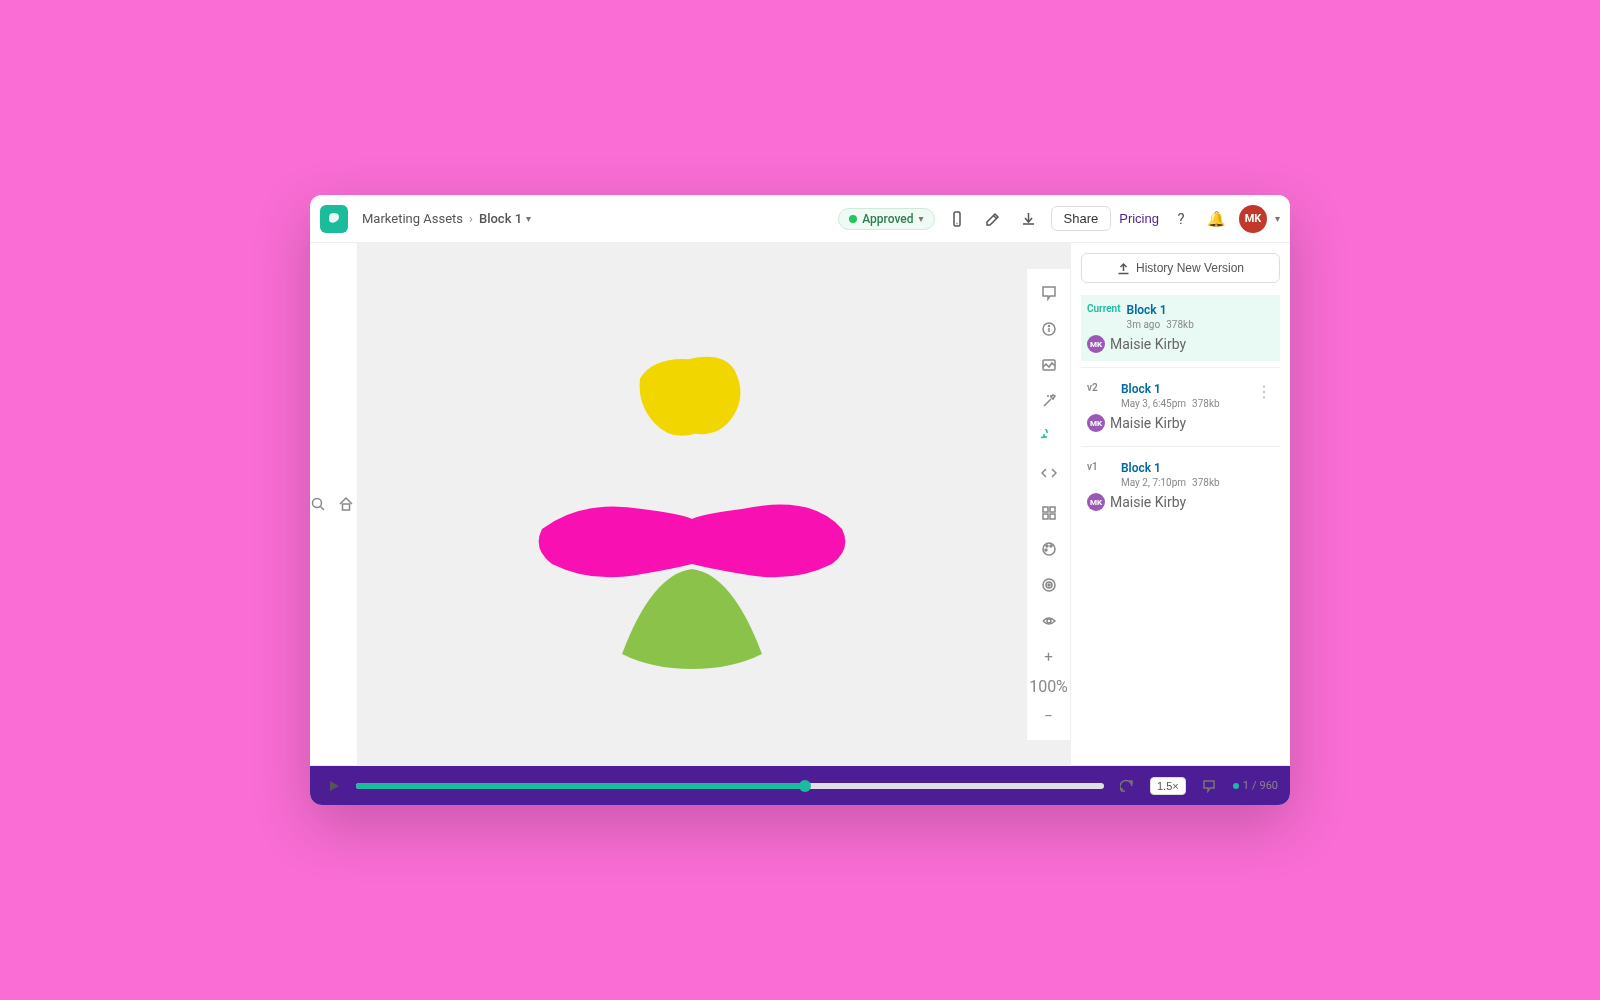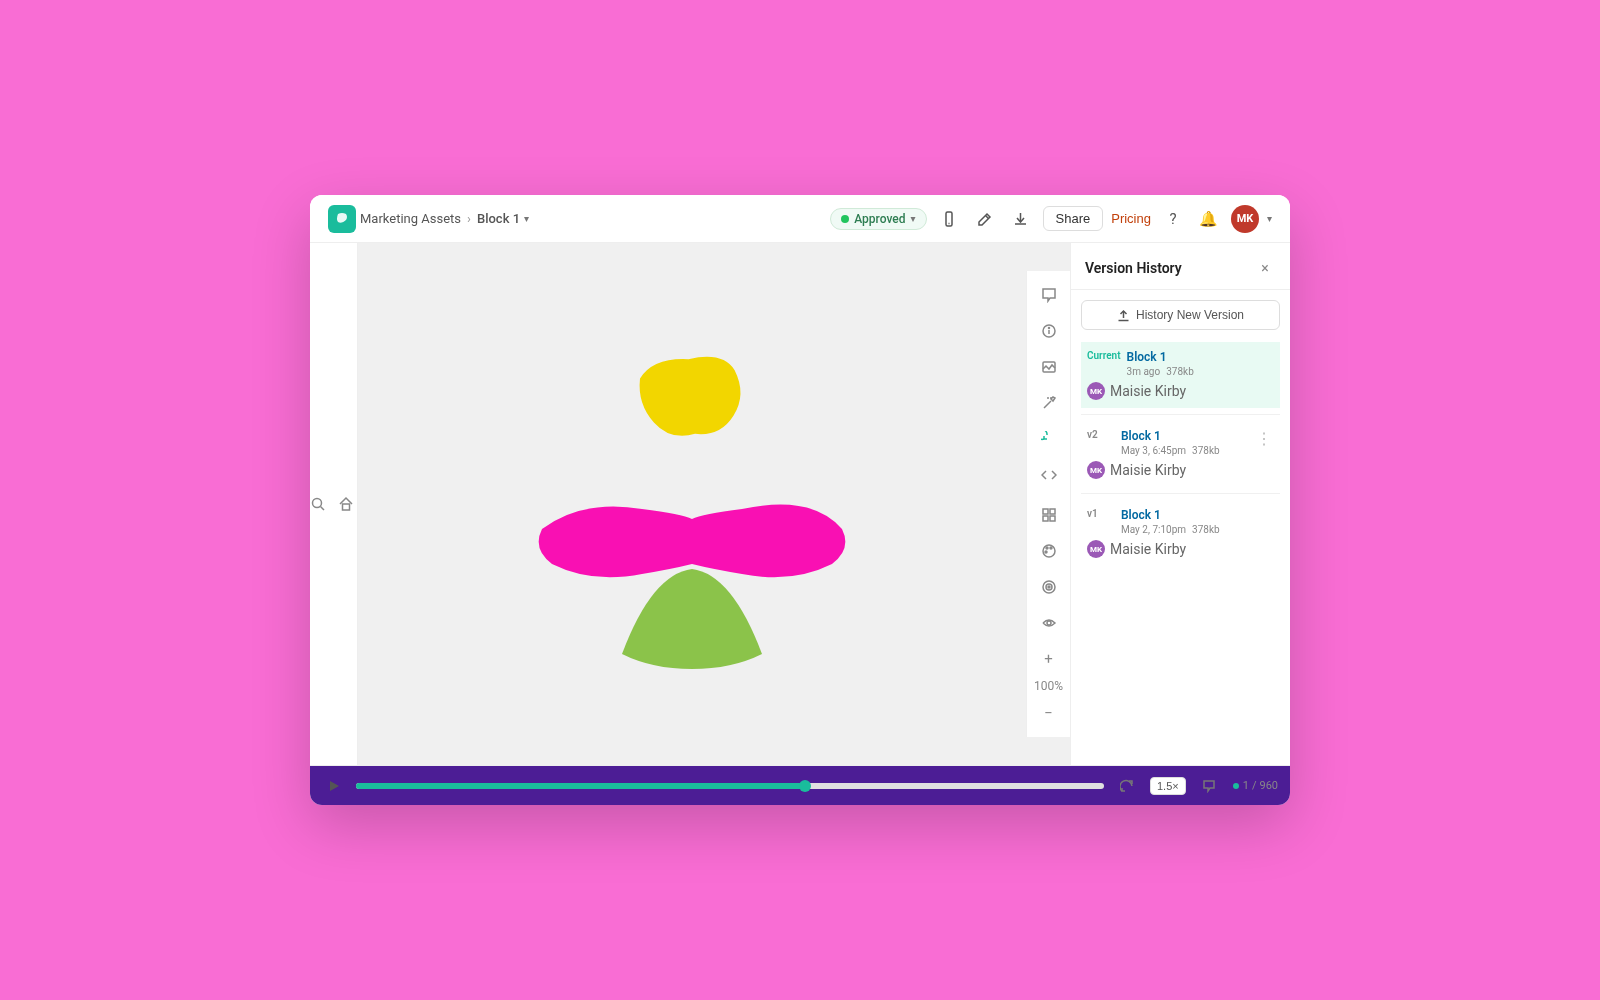--- a/index.html
+++ b/index.html
@@ -21,22 +21,22 @@
       flex-direction: column;
       overflow: hidden;
     }
     
     .header {
       height: 48px;
       background: #fff;
       border-bottom: 1px solid #eee;
       display: flex;
       align-items: center;
-      padding: 0 18px;
-      gap: 4px;
+      padding: 0 10px;
+      gap: 14px;
       flex-shrink: 0;
     }
     .header-logo {
       width: 28px;
       height: 28px;
       background: #1abc9c;
       border-radius: 6px;
       display: flex;
       align-items: center;
       justify-content: center;
@@ -102,21 +102,21 @@
       padding: 4px 12px;
       font-size: 13px;
       cursor: pointer;
       color: #333;
     }
     .pricing-btn {
       background: none;
       border: none;
       font-size: 13px;
       cursor: pointer;
-      color: #c2410c;
+      color: #4c1d95;
       font-weight: 500;
     }
     .avatar {
       width: 28px;
       height: 28px;
       border-radius: 50%;
       background: #c0392b;
       overflow: hidden;
       display: flex;
       align-items: center;
@@ -221,21 +221,21 @@
       align-items: center;
       justify-content: center;
       border-radius: 6px;
       color: #888;
       cursor: pointer;
       font-size: 15px;
     }
     .tool-icon.active { color: #1abc9c; }
     .tool-spacer { flex: 1; }
     .tool-zoom-label {
-      font-size: 12px;
+      font-size: 16px;
       color: #888;
       text-align: center;
     }
     
     .bottom-bar {
       height: 40px;
       background: #4c1d95;
       border-top: 1px solid #eee;
       display: flex;
       align-items: center;
@@ -606,24 +606,20 @@
             <circle cx="8" cy="8" r="2"></circle>
           </svg>
         </div>
         <div class="tool-icon">+</div>
         <div class="tool-zoom-label">100%</div>
         <div class="tool-icon">−</div>
       </div>
     </div>
 
     <div class="version-panel">
-      <div class="version-header">
-        <span class="version-title">Version History</span>
-        <div class="close-btn">×</div>
-      </div>
       <div class="version-body">
         <button class="upload-btn">
           <svg width="13" height="13" viewBox="0 0 13 13" fill="none" stroke="currentColor" stroke-width="1.5">
             <line x1="6.5" y1="9" x2="6.5" y2="2"></line>
             <polyline points="3.5,5 6.5,2 9.5,5"></polyline>
             <line x1="1.5" y1="11.5" x2="11.5" y2="11.5"></line>
           </svg>
           <span>History New Version</span>
         </button>
 

